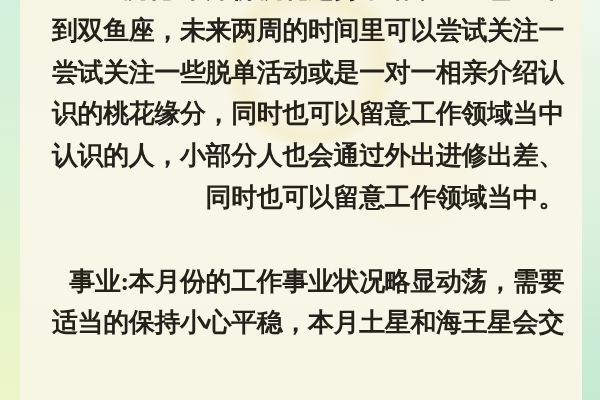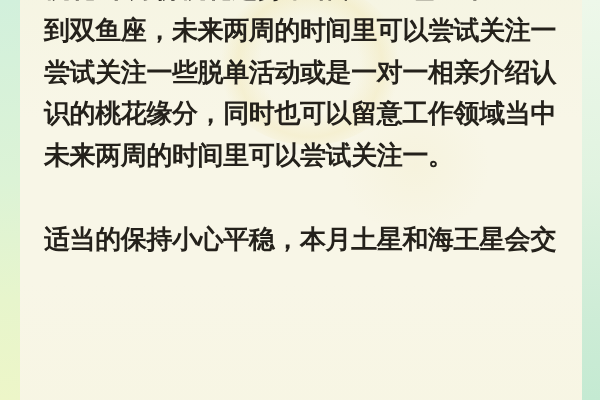--- a/index.html
+++ b/index.html
@@ -36,34 +36,36 @@
     background:radial-gradient(circle at 50% 50%, rgba(238,228,176,.18) 0%, rgba(238,228,176,0) 70%);
     pointer-events:none;
   }
   .text-block{
     position:absolute;left:44px;top:-32px;width:520px;
     color:#24211b;
     font-size:26px;font-weight:700;
     letter-spacing:-0.4px;
   }
   .line{
-    height:41.8px;line-height:41.8px;white-space:nowrap;
+    height:41.8px;line-height:41.8px;white-space:nowrap;text-align:right;
   }
 </style>
 </head>
 <body>
 
 <div class="canvas">
   <div class="paper-tint"></div>
   <div class="watermark"></div>
   <div class="watermark2"></div>
   <div class="edge-left"></div>
   <div class="edge-right"></div>
   <div class="text-block" id="text-lines">
       <div class="line">桃花:本月份桃花运势不错，金星已经来</div>
       <div class="line">到双鱼座，未来两周的时间里可以尝试关注一</div>
       <div class="line">尝试关注一些脱单活动或是一对一相亲介绍认</div>
       <div class="line">识的桃花缘分，同时也可以留意工作领域当中</div>
-      <div class="line">未来两周的时间里可以尝试关注一。</div>
+      <div class="line">认识的人，小部分人也会通过外出进修出差、</div>
+      <div class="line">同时也可以留意工作领域当中。</div>
       <div class="line"></div>
+      <div class="line">事业:本月份的工作事业状况略显动荡，需要</div>
       <div class="line">适当的保持小心平稳，本月土星和海王星会交</div>
     </div>
 </div>
 
 </body></html>

